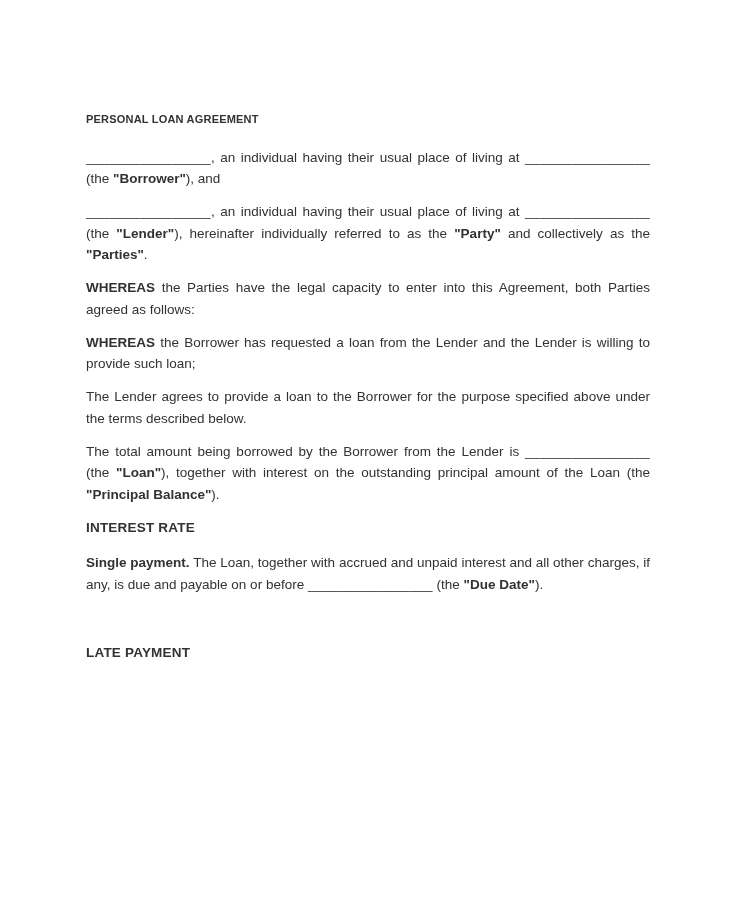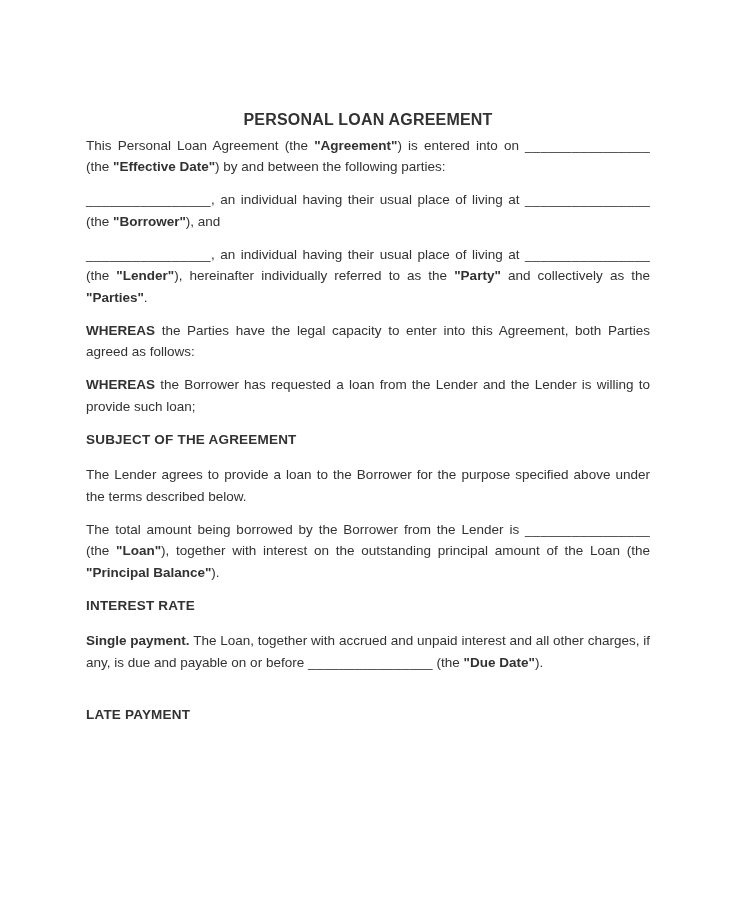--- a/index.html
+++ b/index.html
@@ -14,60 +14,58 @@
     background: #ffffff;
     box-sizing: border-box;
     padding: 109px 84px 0 86px;
     overflow: hidden;
     font-family: "Liberation Sans", "DejaVu Sans", sans-serif;
     font-size: 13.5px;
     line-height: 21.5px;
     color: #323232;
   }
   h1.doc-title {
-    font-size: 16px;
+    font-size: 11px;
     line-height: 21.5px;
     font-weight: bold;
-    text-align: center;
-    margin: 0 0 4px 0;
+    text-align: left;
+    margin: 0 0 16px 0;
     letter-spacing: 0.2px;
   }
   .doc-body p {
     margin: 0 0 11.5px 0;
     text-align: justify;
   }
   .doc-body h2 {
     font-size: 13.5px;
     line-height: 21.5px;
     font-weight: bold;
     margin: 7px 0 14px 0;
     letter-spacing: 0.2px;
   }
   .doc-body h2.extra-space {
-    margin-top: 31px;
+    margin-top: 47px;
   }
   .b {
     font-weight: bold;
   }
   .blank {
     white-space: nowrap;
     letter-spacing: 0.3px;
   }
 </style>
 </head>
 <body>
 
 <div class="page">
   <h1 class="doc-title">PERSONAL LOAN AGREEMENT</h1>
   <div class="doc-body">
-      <p><span class="">This Personal Loan Agreement (the </span><span class="b">"Agreement"</span><span class="">) is entered into on </span><span class="blank">________________</span><span class=""> (the </span><span class="b">"Effective Date"</span><span class="">) by and between the following parties:</span></p>
       <p><span class="blank">________________</span><span class="">, an individual having their usual place of living at </span><span class="blank">________________</span><span class=""> (the </span><span class="b">"Borrower"</span><span class="">), and</span></p>
       <p><span class="blank">________________</span><span class="">, an individual having their usual place of living at </span><span class="blank">________________</span><span class=""> (the </span><span class="b">"Lender"</span><span class="">), hereinafter individually referred to as the </span><span class="b">"Party"</span><span class=""> and collectively as the </span><span class="b">"Parties"</span><span class="">.</span></p>
       <p><span class="b">WHEREAS</span><span class=""> the Parties have the legal capacity to enter into this Agreement, both Parties agreed as follows:</span></p>
       <p><span class="b">WHEREAS</span><span class=""> the Borrower has requested a loan from the Lender and the Lender is willing to provide such loan;</span></p>
-      <h2><span class="">SUBJECT OF THE AGREEMENT</span></h2>
       <p><span class="">The Lender agrees to provide a loan to the Borrower for the purpose specified above under the terms described below.</span></p>
       <p><span class="">The total amount being borrowed by the Borrower from the Lender is </span><span class="blank">________________</span><span class=""> (the </span><span class="b">"Loan"</span><span class="">), together with interest on the outstanding principal amount of the Loan (the </span><span class="b">"Principal Balance"</span><span class="">).</span></p>
       <h2><span class="">INTEREST RATE</span></h2>
       <p><span class="b">Single payment.</span><span class=""> The Loan, together with accrued and unpaid interest and all other charges, if any, is due and payable on or before </span><span class="blank">________________</span><span class=""> (the </span><span class="b">"Due Date"</span><span class="">).</span></p>
       <h2 class="extra-space"><span class="">LATE PAYMENT</span></h2>
     </div>
 </div>
 
 </body></html>

